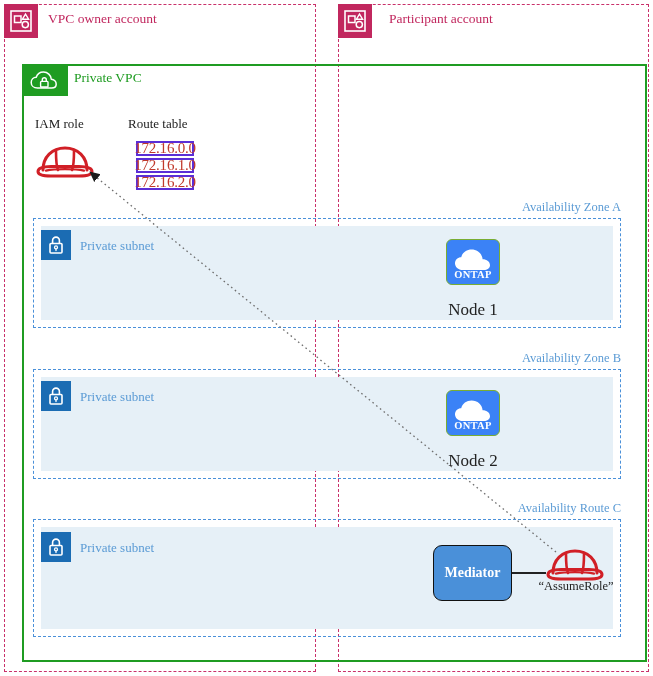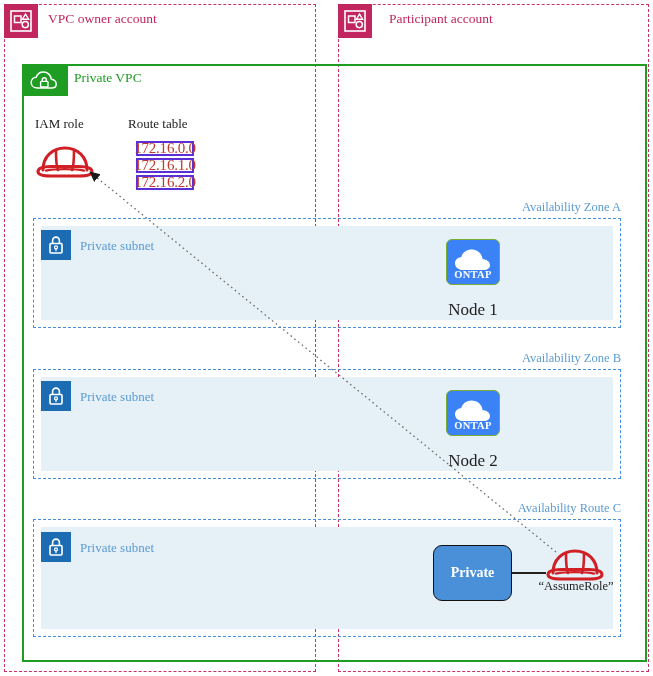--- a/index.html
+++ b/index.html
@@ -174,21 +174,21 @@
     <svg width="30" height="30" viewBox="0 0 30 30">
       <rect x="9" y="13.5" width="12" height="9.5" rx="1" fill="none" stroke="#ffffff" stroke-width="1.6"></rect>
       <path d="M11.6 13.5 v-3 a3.4 3.4 0 0 1 6.8 0 v3" fill="none" stroke="#ffffff" stroke-width="1.6"></path>
       <circle cx="15" cy="17.4" r="1.5" fill="none" stroke="#ffffff" stroke-width="1.3"></circle>
       <path d="M15 18.4 v2.2" stroke="#ffffff" stroke-width="1.3" stroke-linecap="round"></path>
     </svg>
   </div>
   <div class="subnet-label" style="left:80px;top:540px;">Private subnet</div>
 
   <div id="mediator">
-    <span>Private</span>
+    <span>Mediator</span>
   </div>
   <div id="med-line"></div>
 
   <div class="hat" style="left:543px;top:543px;">
     <svg width="64" height="40" viewBox="0 0 64 40">
       <path d="M10 30 C10 17 19 8 32 8 C45 8 54 17 54 30" fill="none" stroke="#d11f26" stroke-width="3" stroke-linecap="round"></path>
       <path d="M23 11 C23 20 23 25 25 30" fill="none" stroke="#d11f26" stroke-width="2.6" stroke-linecap="round"></path>
       <path d="M41 11 C41 20 41 25 39 30" fill="none" stroke="#d11f26" stroke-width="2.6" stroke-linecap="round"></path>
       <path d="M5 31.5 C5 28 10 26.5 18 26.5 L46 26.5 C54 26.5 59 28 59 31.5
                C59 34.6 54 36 46 36 L18 36 C10 36 5 34.6 5 31.5 Z" fill="none" stroke="#d11f26" stroke-width="3" stroke-linejoin="round"></path>

